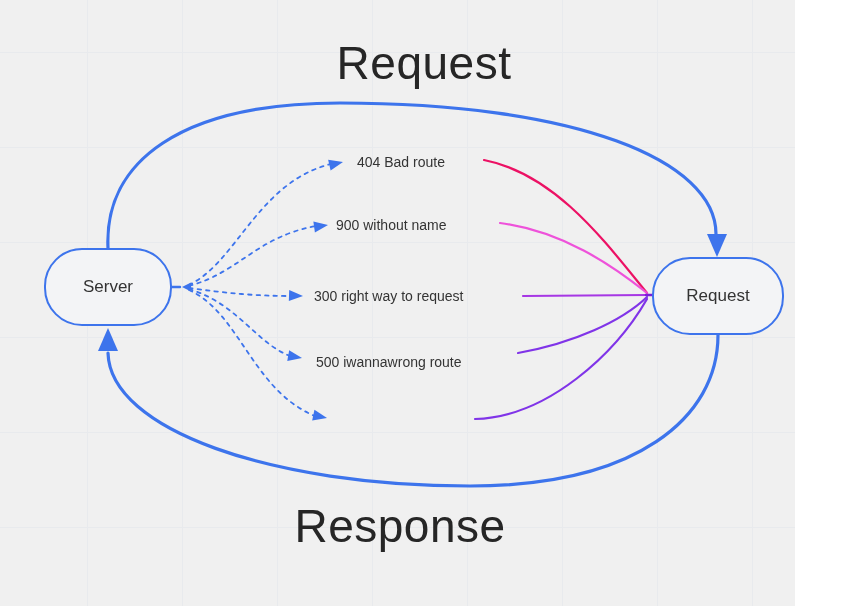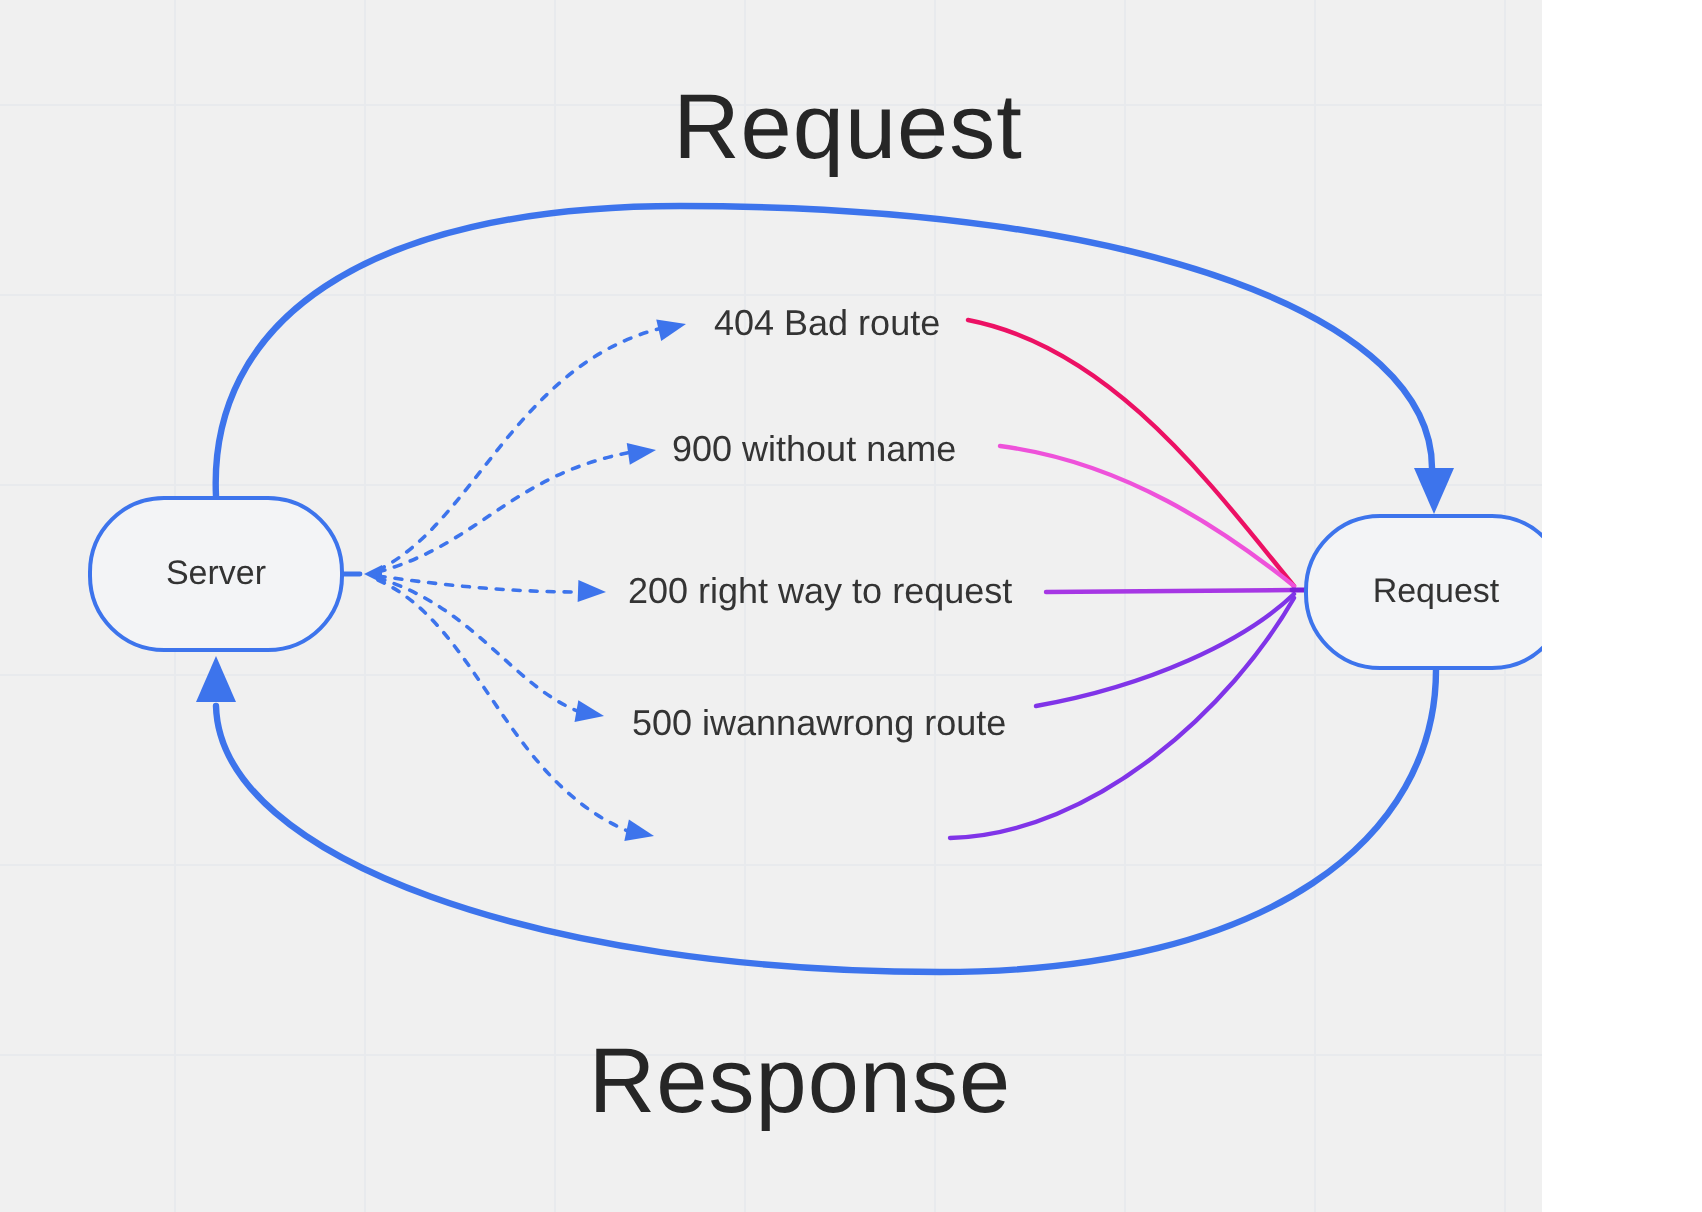--- a/index.html
+++ b/index.html
@@ -7,20 +7,21 @@
     position:relative;
     width:771px;height:606px;
     overflow:hidden;
     background-color:#f0f0f0;
     background-image:
       linear-gradient(#e8eaed 1px, transparent 1px),
       linear-gradient(90deg, #e8eaed 1px, transparent 1px);
     background-size:95px 95px;
     background-position:-8px -43px;
     font-family:"Liberation Sans","DejaVu Sans",sans-serif;
+    padding-left:24px;
   }
   svg.edges{position:absolute;left:0;top:0;}
   .arc{fill:none;stroke-width:3.2px;stroke-linecap:round;}
   .dashed{fill:none;stroke-width:1.8px;stroke-dasharray:3.5 5;stroke-linecap:round;}
   .route-curve{fill:none;stroke-width:2.2px;stroke-linecap:round;}
   .stub{fill:none;stroke-width:2.4px;stroke-linecap:round;}
   .node{
     position:absolute;
     border:2.2px solid #3d74ec;
     border-radius:38px;
@@ -31,25 +32,25 @@
   }
   .node-client{left:44px;top:248px;width:128px;height:78px;}
   .node-server{left:652px;top:257px;width:132px;height:78px;}
   .big-title{
     position:absolute;
     transform:translateX(-50%);
     font-size:46px;font-weight:400;color:#262626;
     white-space:nowrap;letter-spacing:0.5px;
   }
   .title-request{left:424px;top:36px;}
-  .title-response{left:400px;top:513px;text-align:center;}
+  .title-response{left:400px;top:499px;text-align:center;}
   .route-label{
     position:absolute;
     transform:translateY(-50%);
-    font-size:18px;color:#343434;white-space:nowrap;
+    font-size:14px;color:#343434;white-space:nowrap;
   }
 </style>
 </head>
 <body>
 
 <div class="canvas">
 
   <svg class="edges" width="851" height="606" viewBox="0 0 851 606">
 
     <path class="arc" d="M 108 248 C 104 162 180 103 340 103 C 575 103 716 160 716 234" stroke="#3d74ec"></path>
@@ -90,16 +91,16 @@
 
   <div class="node node-client">
     <span>Server</span>
   </div>
   <div class="node node-server">
     <span>Request</span>
   </div>
 
   <div class="route-label" style="left:357px;top:162px;">404 Bad route</div>
   <div class="route-label" style="left:336px;top:225px;">900 without name</div>
-  <div class="route-label" style="left:314px;top:296px;">200 right way to request</div>
+  <div class="route-label" style="left:314px;top:296px;">300 right way to request</div>
   <div class="route-label" style="left:316px;top:362px;">500 iwannawrong route</div>
 
 </div>
 
 </body></html>

